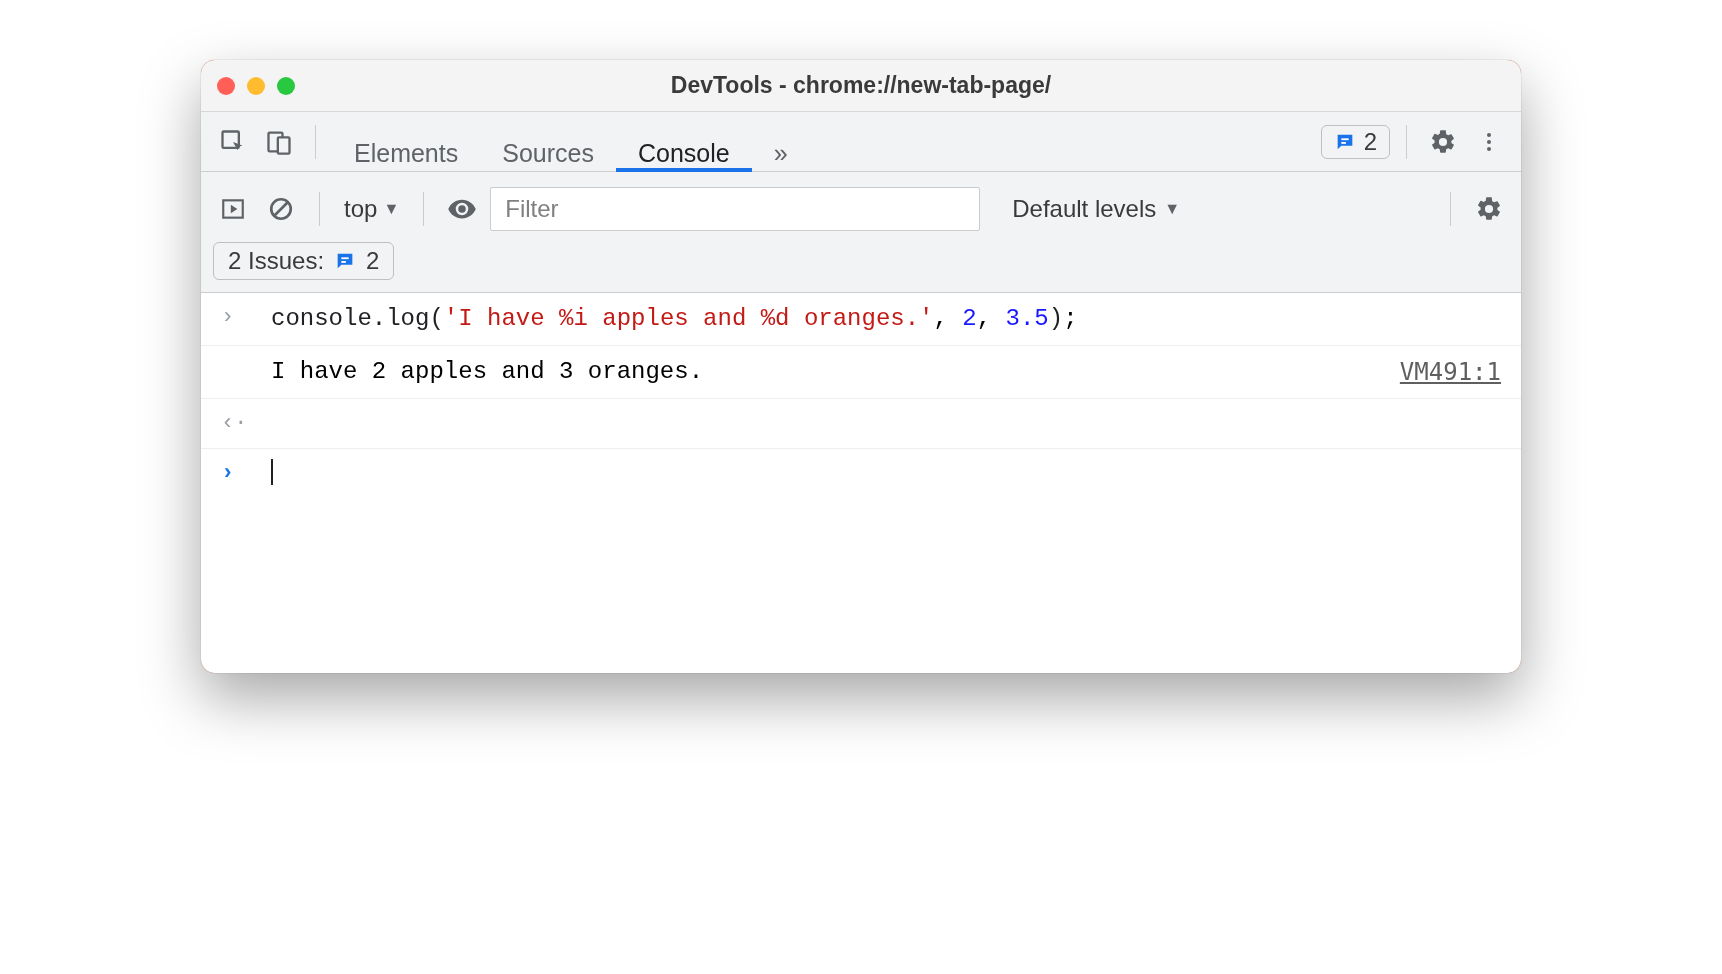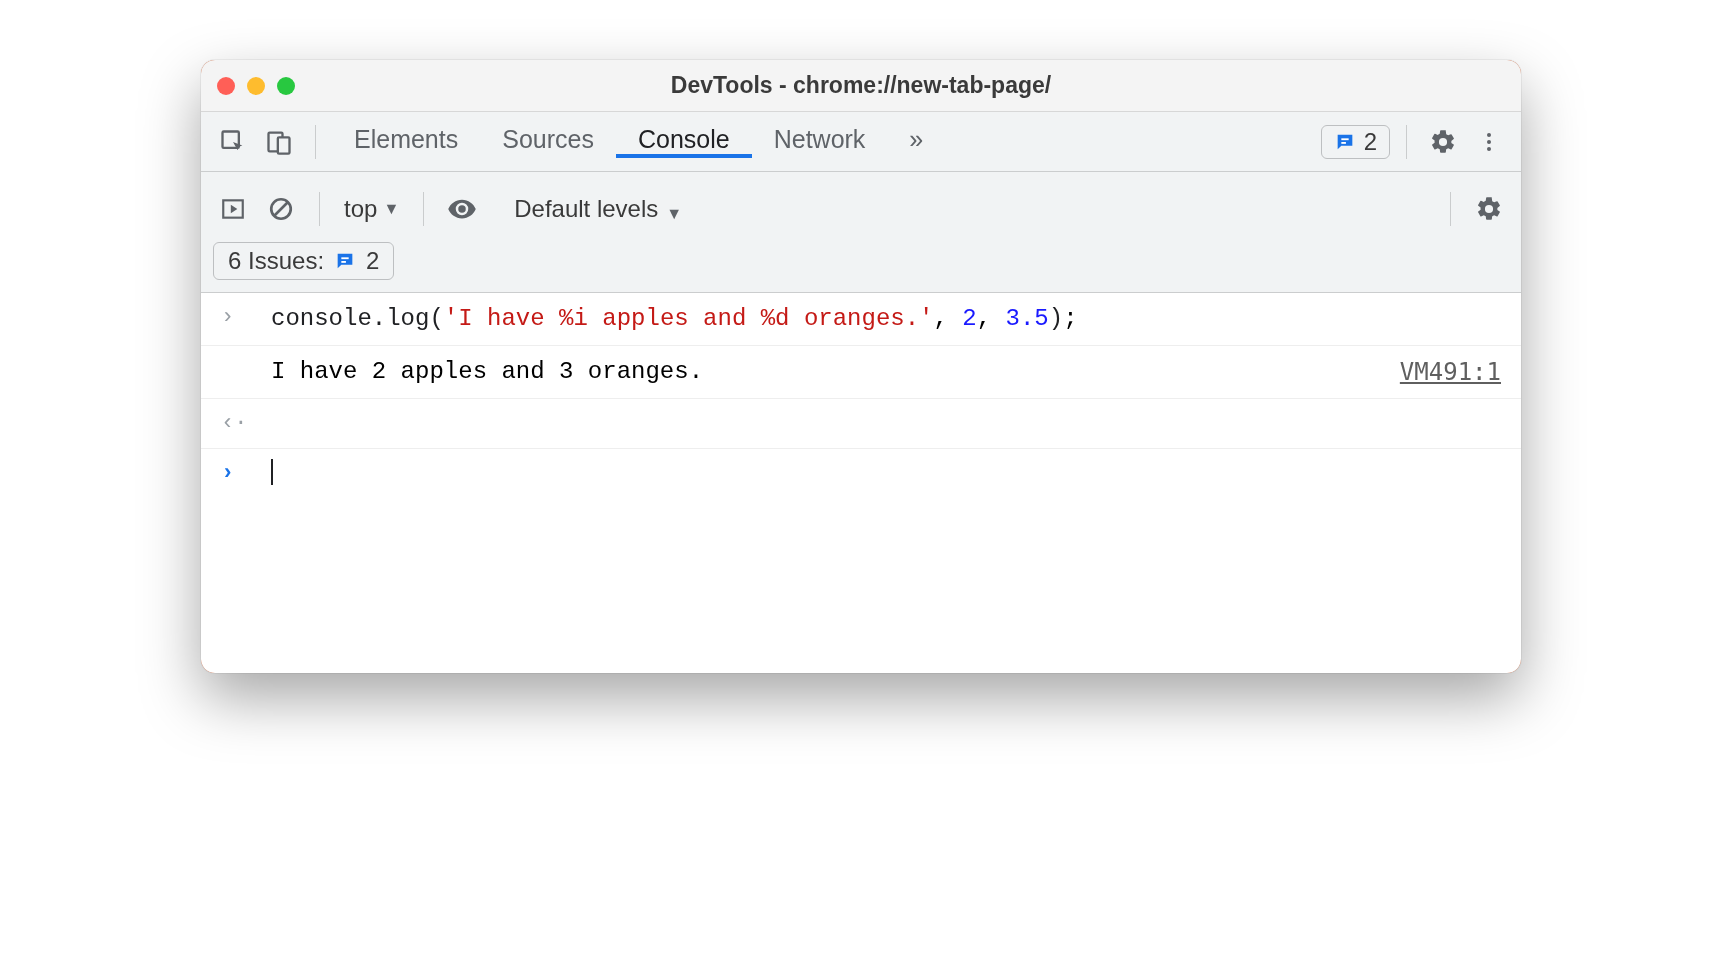--- a/index.html
+++ b/index.html
@@ -45,21 +45,21 @@
     align-items: center;
     padding: 0 12px;
     gap: 6px;
   }
   .iconbtn {
     width: 40px; height: 40px;
     display: flex; align-items: center; justify-content: center;
     color: #5f6368; border-radius: 4px; cursor: pointer;
   }
   .vsep { width: 1px; height: 34px; background: #cacccd; margin: 0 10px; }
-  .tabs { display: flex; align-items: center; height: 60px; }
+  .tabs { display: flex; align-items: flex-end; height: 60px; }
   .tab {
     padding: 0 22px;
     display: flex; align-items: center;
     font-size: 25px; color: #5f6368; cursor: pointer;
     border-bottom: 4px solid transparent;
   }
   .tab.active { color: #202124; border-bottom-color: #1a73e8; font-weight: 500; }
   .spacer { flex: 1; }
   .issues-pill {
     display: flex; align-items: center; gap: 8px;
@@ -80,21 +80,21 @@
     display: flex; align-items: center; gap: 6px;
     font-size: 24px; color: #3a3a3a; padding: 0 6px; cursor: pointer;
   }
   .filter-input {
     flex: 0 0 490px; height: 44px;
     border: 1px solid #cacccd; background: #fff;
     font-size: 24px; padding: 0 14px; color: #333; border-radius: 2px;
   }
   .filter-input::placeholder { color: #808080; }
   .levels-select {
-    display: flex; align-items: flex-end; gap: 8px;
+    display: flex; align-items: center; gap: 8px;
     font-size: 24px; color: #3a3a3a; padding: 0 10px; cursor: pointer; margin-left: 14px;
   }
   .toolbar-row2 {
     display: flex; align-items: center; height: 54px; padding-bottom: 8px;
   }
   .issues-btn {
     display: flex; align-items: center; gap: 10px;
     border: 1.5px solid #bdbfc1; border-radius: 6px;
     padding: 4px 14px; font-size: 24px; color: #3a3a3a;
     cursor: pointer;
@@ -161,21 +161,20 @@
       <svg width="28" height="28" viewBox="0 0 24 24" fill="none" stroke="currentColor" stroke-width="2">
           <rect x="3" y="4" width="12" height="16" rx="1"></rect>
           <rect x="11" y="8" width="10" height="14" rx="1" fill="#f1f3f4"></rect>
         </svg>
     </div>
     <div class="vsep"></div>
     <div class="tabs">
       <div class="tab">Elements</div>
       <div class="tab">Sources</div>
       <div class="tab active">Console</div>
-      <div class="tab">Network</div>
       <div class="tab">»</div>
     </div>
     <div class="spacer"></div>
     <div class="issues-pill">
       <svg width="22" height="22" viewBox="0 0 24 24" fill="currentColor">
           <path d="M4 4h16v12H8l-4 4z"></path>
           <rect x="8" y="8" width="8" height="2" fill="#fff"></rect>
           <rect x="8" y="12" width="5" height="2" fill="#fff"></rect>
         </svg>
       <span>2</span>
@@ -213,35 +212,36 @@
       <div class="context-select">
         <span>top</span>
         <span class="tri">▼</span>
       </div>
       <div class="vsep"></div>
       <div class="iconbtn">
         <svg width="30" height="30" viewBox="0 0 24 24" fill="currentColor">
             <path d="M12 4.5C7 4.5 2.73 7.61 1 12c1.73 4.39 6 7.5 11 7.5s9.27-3.11 11-7.5C21.27 7.61 17 4.5 12 4.5zm0 12.5a5 5 0 1 1 0-10 5 5 0 0 1 0 10zm0-8a3 3 0 1 0 0 6 3 3 0 0 0 0-6z"></path>
           </svg>
       </div>
+      <input class="filter-input" placeholder="Filter" style="">
       <div class="levels-select">
         <span>Default levels</span>
         <span class="tri">▼</span>
       </div>
       <div class="spacer"></div>
       <div class="vsep"></div>
       <div class="iconbtn">
         <svg width="28" height="28" viewBox="0 0 24 24" fill="currentColor">
             <path d="M19.14 12.94a7.07 7.07 0 0 0 .05-.94 7.07 7.07 0 0 0-.05-.94l2.03-1.58a.5.5 0 0 0 .12-.64l-1.92-3.32a.5.5 0 0 0-.6-.22l-2.39.96a7.03 7.03 0 0 0-1.62-.94l-.36-2.54A.5.5 0 0 0 13.9 2h-3.84a.5.5 0 0 0-.5.42l-.36 2.54c-.58.24-1.12.56-1.62.94l-2.39-.96a.5.5 0 0 0-.6.22L2.67 8.48a.5.5 0 0 0 .12.64l2.03 1.58a7.07 7.07 0 0 0-.05.94c0 .32.02.63.05.94l-2.03 1.58a.5.5 0 0 0-.12.64l1.92 3.32c.14.24.42.33.6.22l2.39-.96c.5.38 1.04.7 1.62.94l.36 2.54c.04.24.25.42.5.42h3.84c.25 0 .46-.18.5-.42l.36-2.54c.58-.24 1.12-.56 1.62-.94l2.39.96c.18.11.46.02.6-.22l1.92-3.32a.5.5 0 0 0-.12-.64zM12 15.5A3.5 3.5 0 1 1 12 8.5a3.5 3.5 0 0 1 0 7z"></path>
           </svg>
       </div>
     </div>
     <div class="toolbar-row2">
       <div class="issues-btn">
-        <span>6 Issues:</span>
+        <span>2 Issues:</span>
         <svg width="22" height="22" viewBox="0 0 24 24" fill="currentColor">
             <path d="M4 4h16v12H8l-4 4z"></path>
             <rect x="8" y="8" width="8" height="2" fill="#fff"></rect>
             <rect x="8" y="12" width="5" height="2" fill="#fff"></rect>
           </svg>
         <span>2</span>
       </div>
     </div>
   </div>
 

